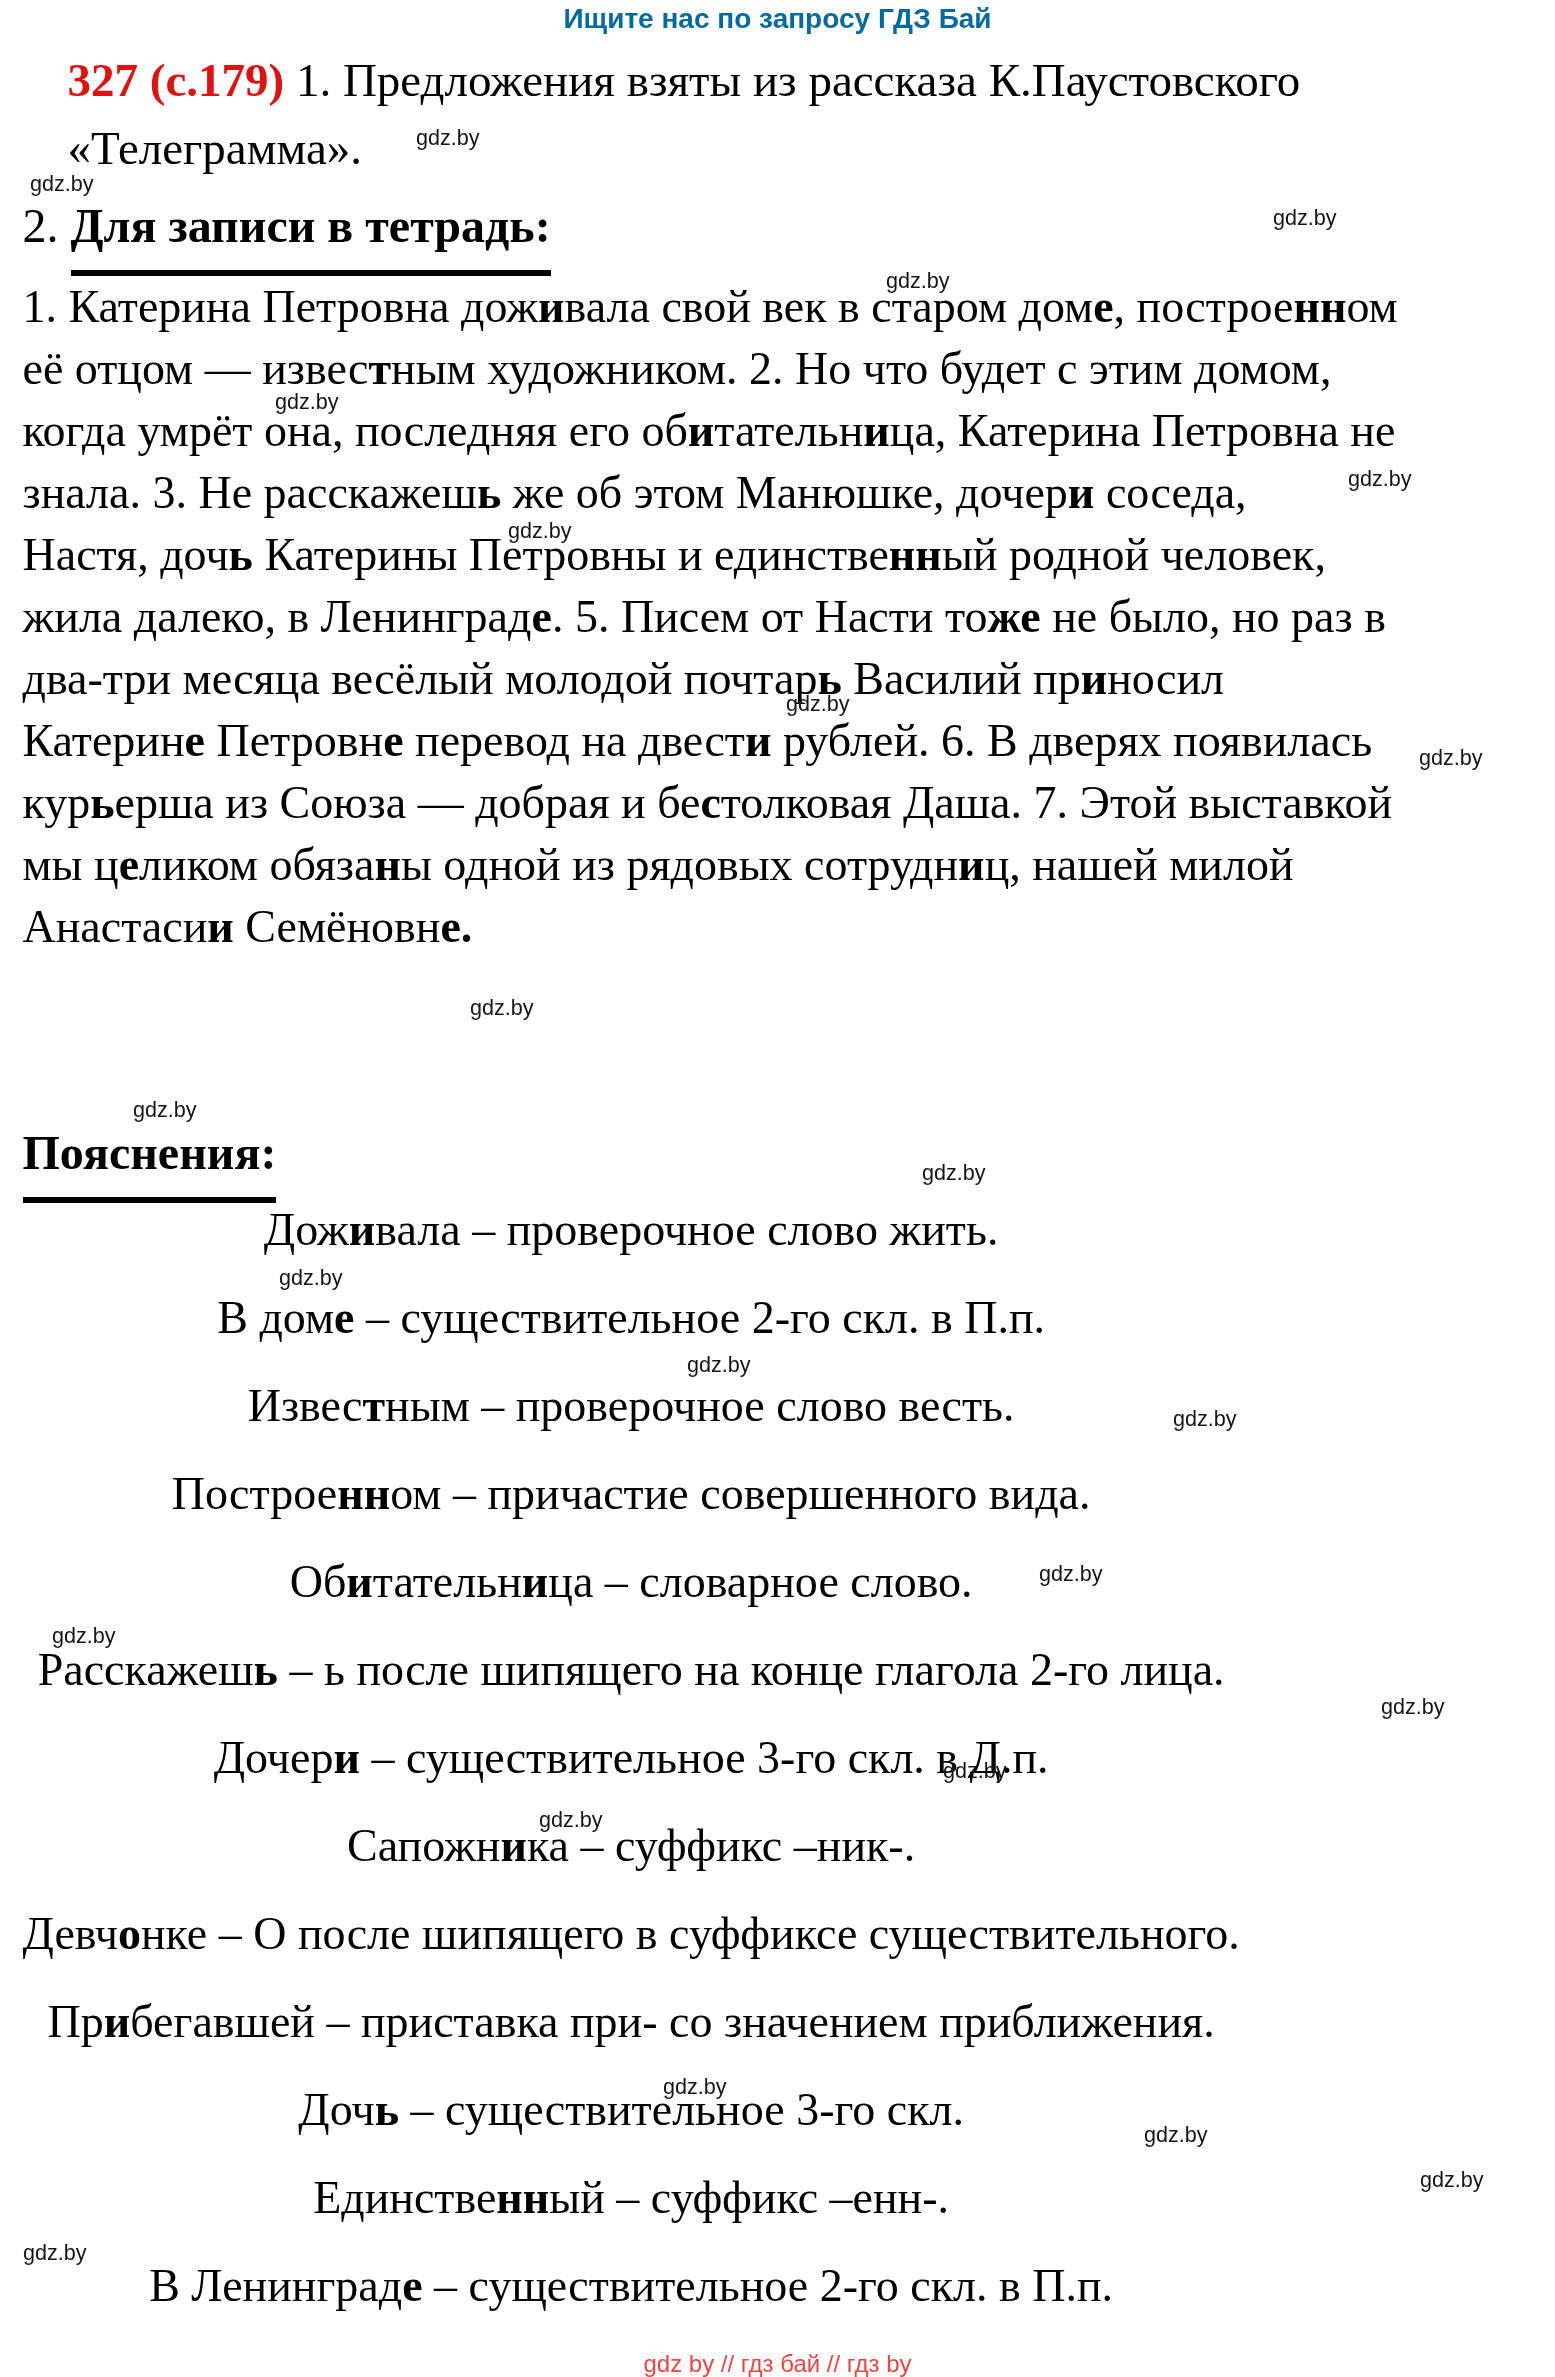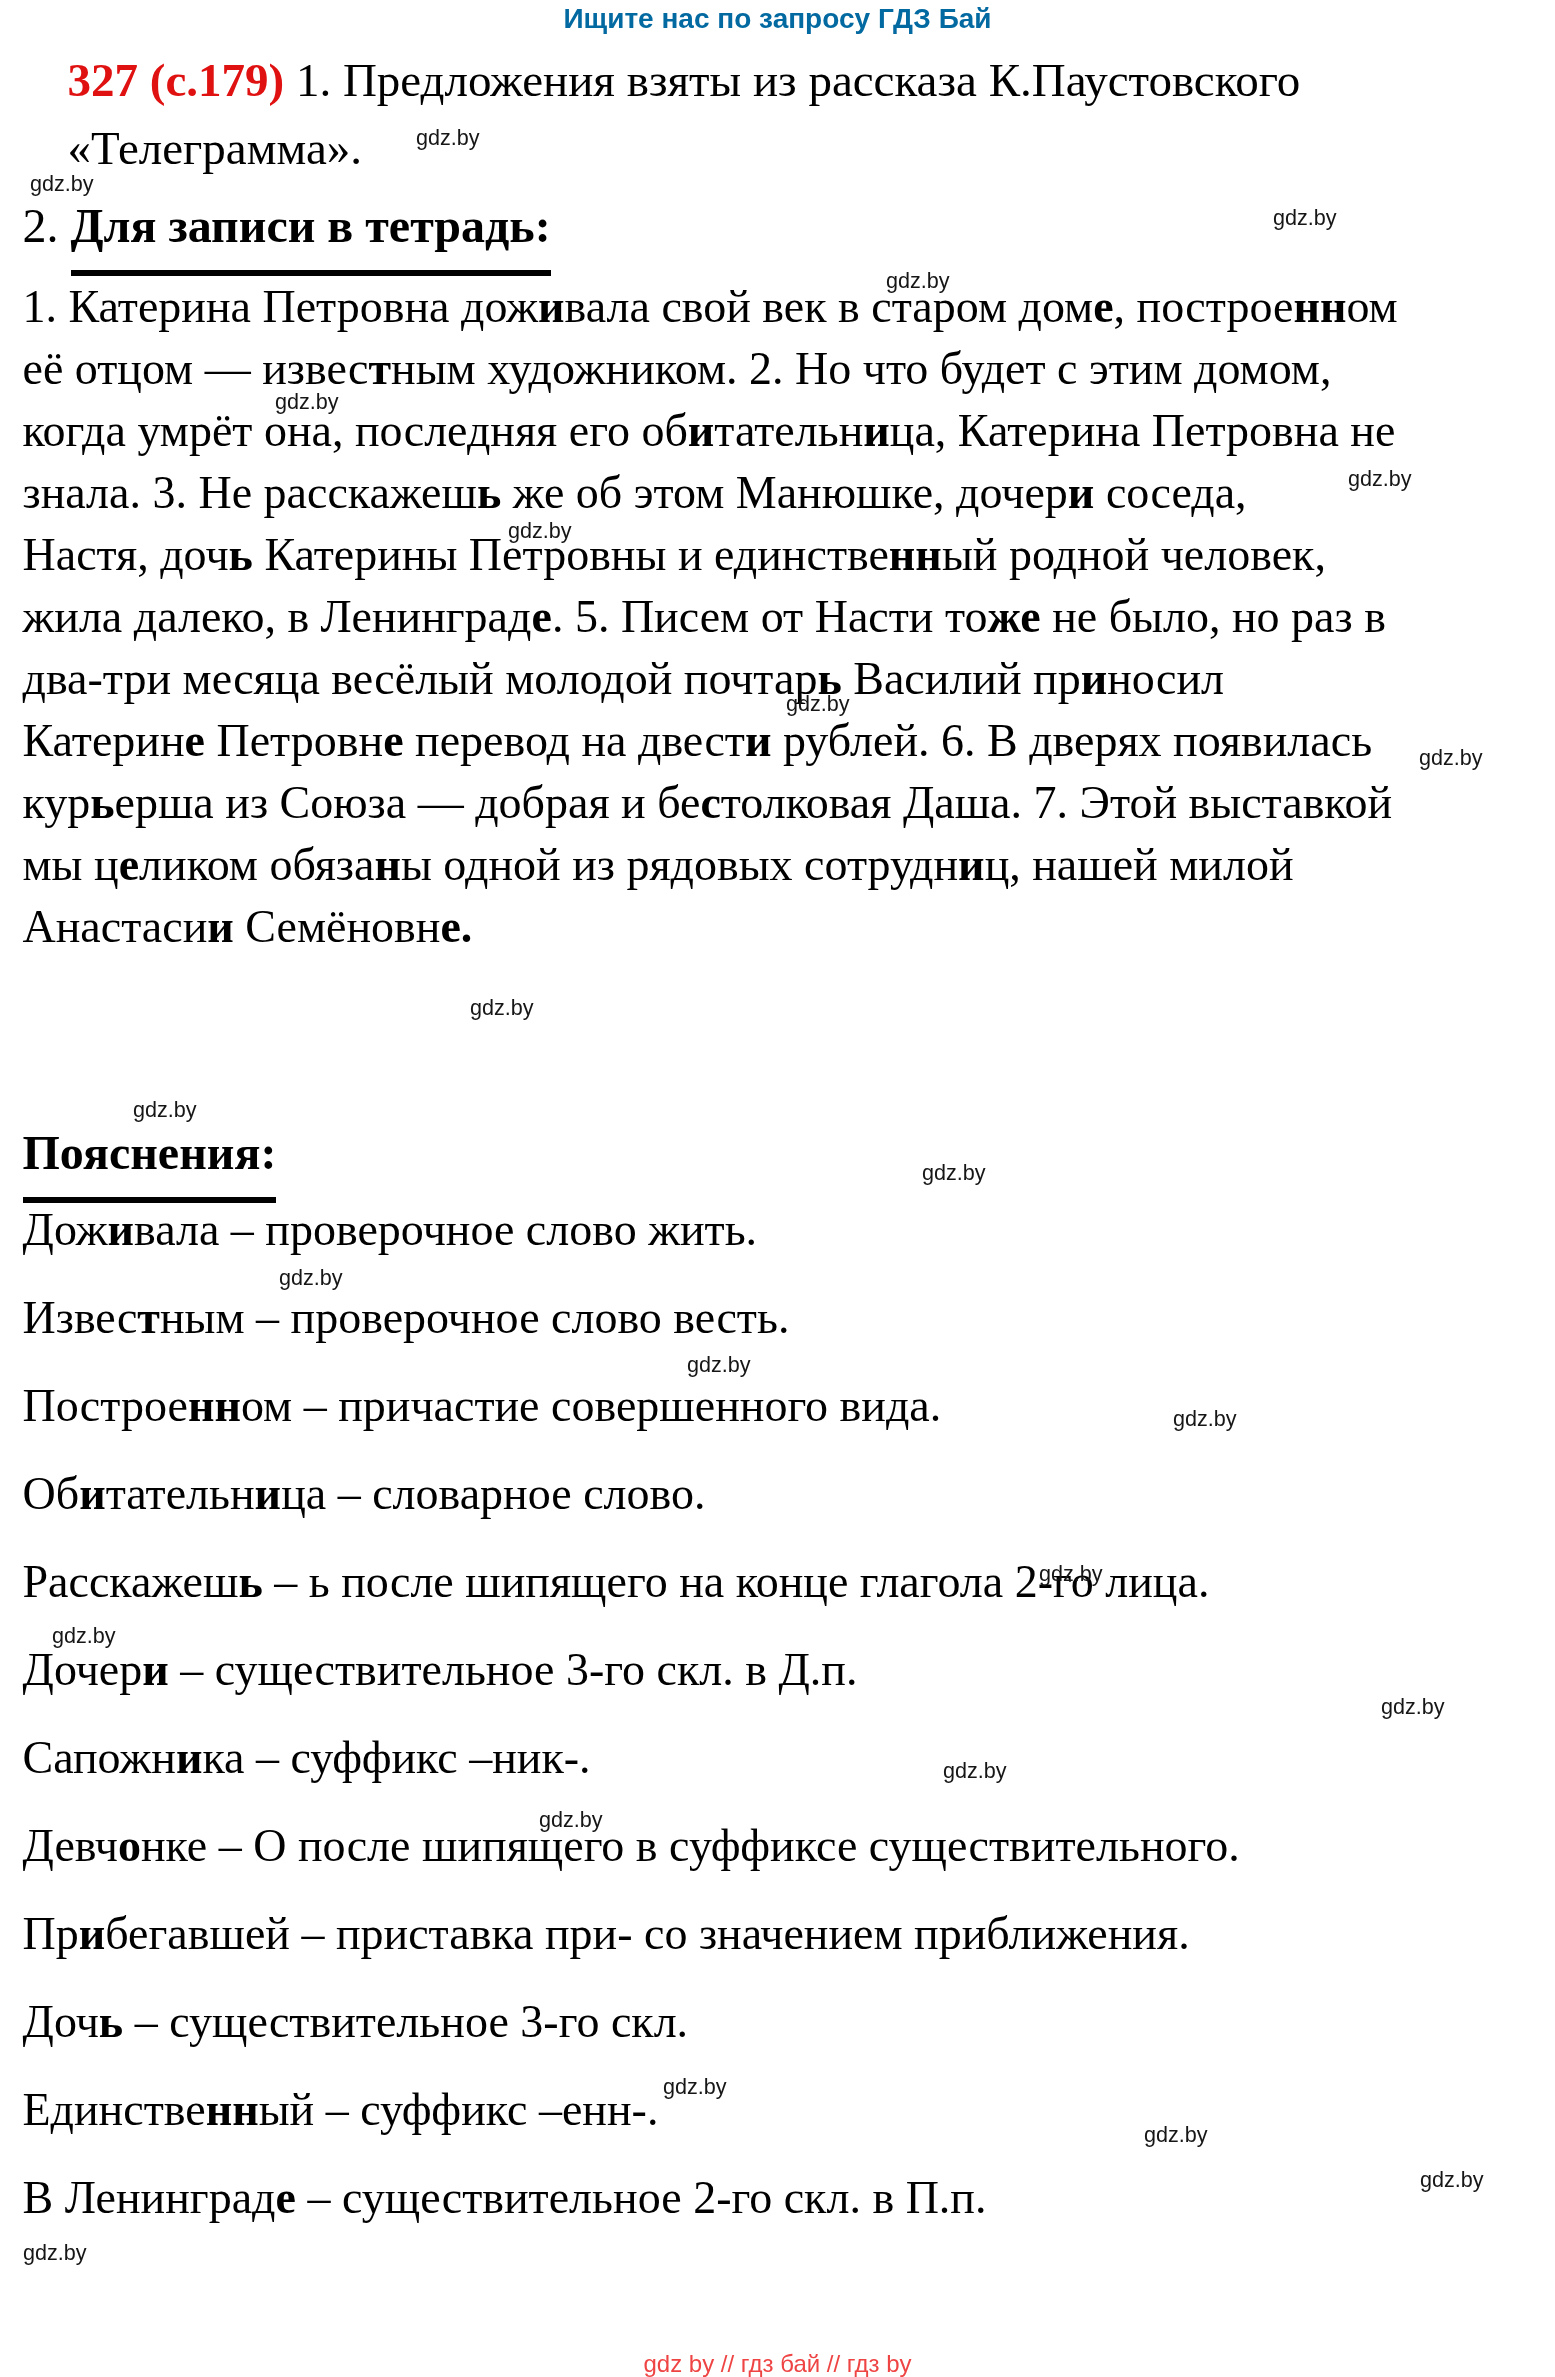--- a/index.html
+++ b/index.html
@@ -36,20 +36,21 @@
     font-size:46px;line-height:62px;
   }
   .sentences .tline{white-space:nowrap;}
   .poyash{
     position:absolute;left:22.5px;top:1125px;
     font-size:48px;
   }
   .polist{
     position:absolute;left:22.5px;top:1205px;
     font-size:46px;
+    text-align:center;
   }
   .polist .tline{
     line-height:49px;
     margin-bottom:39px;
     white-space:nowrap;
   }
   .footer{
     position:absolute;left:0;top:2350px;width:100%;
     text-align:center;
     font-family:"Liberation Sans", sans-serif;
@@ -86,20 +87,21 @@
     <div class="tline">Катерин<b>е</b> Петровн<b>е</b> перевод на двест<b>и</b> рублей. 6. В дверях появилась</div>
     <div class="tline">кур<b>ь</b>ерша из Союза — добрая и бе<b>с</b>толковая Даша. 7. Этой выставкой</div>
     <div class="tline">мы ц<b>е</b>ликом обяза<b>н</b>ы одной из рядовых сотрудн<b>и</b>ц, нашей милой</div>
     <div class="tline">Анастаси<b>и</b> Семёновн<b>е.</b></div>
   </div>
 
 <div class="poyash"><span class="bu">Пояснения:</span></div>
 
 <div class="polist">
     <div class="tline">Дож<b>и</b>вала – проверочное слово жить.</div>
+    <div class="tline">В дом<b>е</b> – существительное 2-го скл. в П.п.</div>
     <div class="tline">Извес<b>т</b>ным – проверочное слово весть.</div>
     <div class="tline">Построе<b>нн</b>ом – причастие совершенного вида.</div>
     <div class="tline">Об<b>и</b>тательн<b>и</b>ца – словарное слово.</div>
     <div class="tline">Расскажеш<b>ь</b> – ь после шипящего на конце глагола 2-го лица.</div>
     <div class="tline">Дочер<b>и</b> – существительное 3-го скл. в Д.п.</div>
     <div class="tline">Сапожн<b>и</b>ка – суффикс –ник-.</div>
     <div class="tline">Девч<b>о</b>нке – О после шипящего в суффиксе существительного.</div>
     <div class="tline">Пр<b>и</b>бегавшей – приставка при- со значением приближения.</div>
     <div class="tline">Доч<b>ь</b> – существительное 3-го скл.</div>
     <div class="tline">Единстве<b>нн</b>ый – суффикс –енн-.</div>

